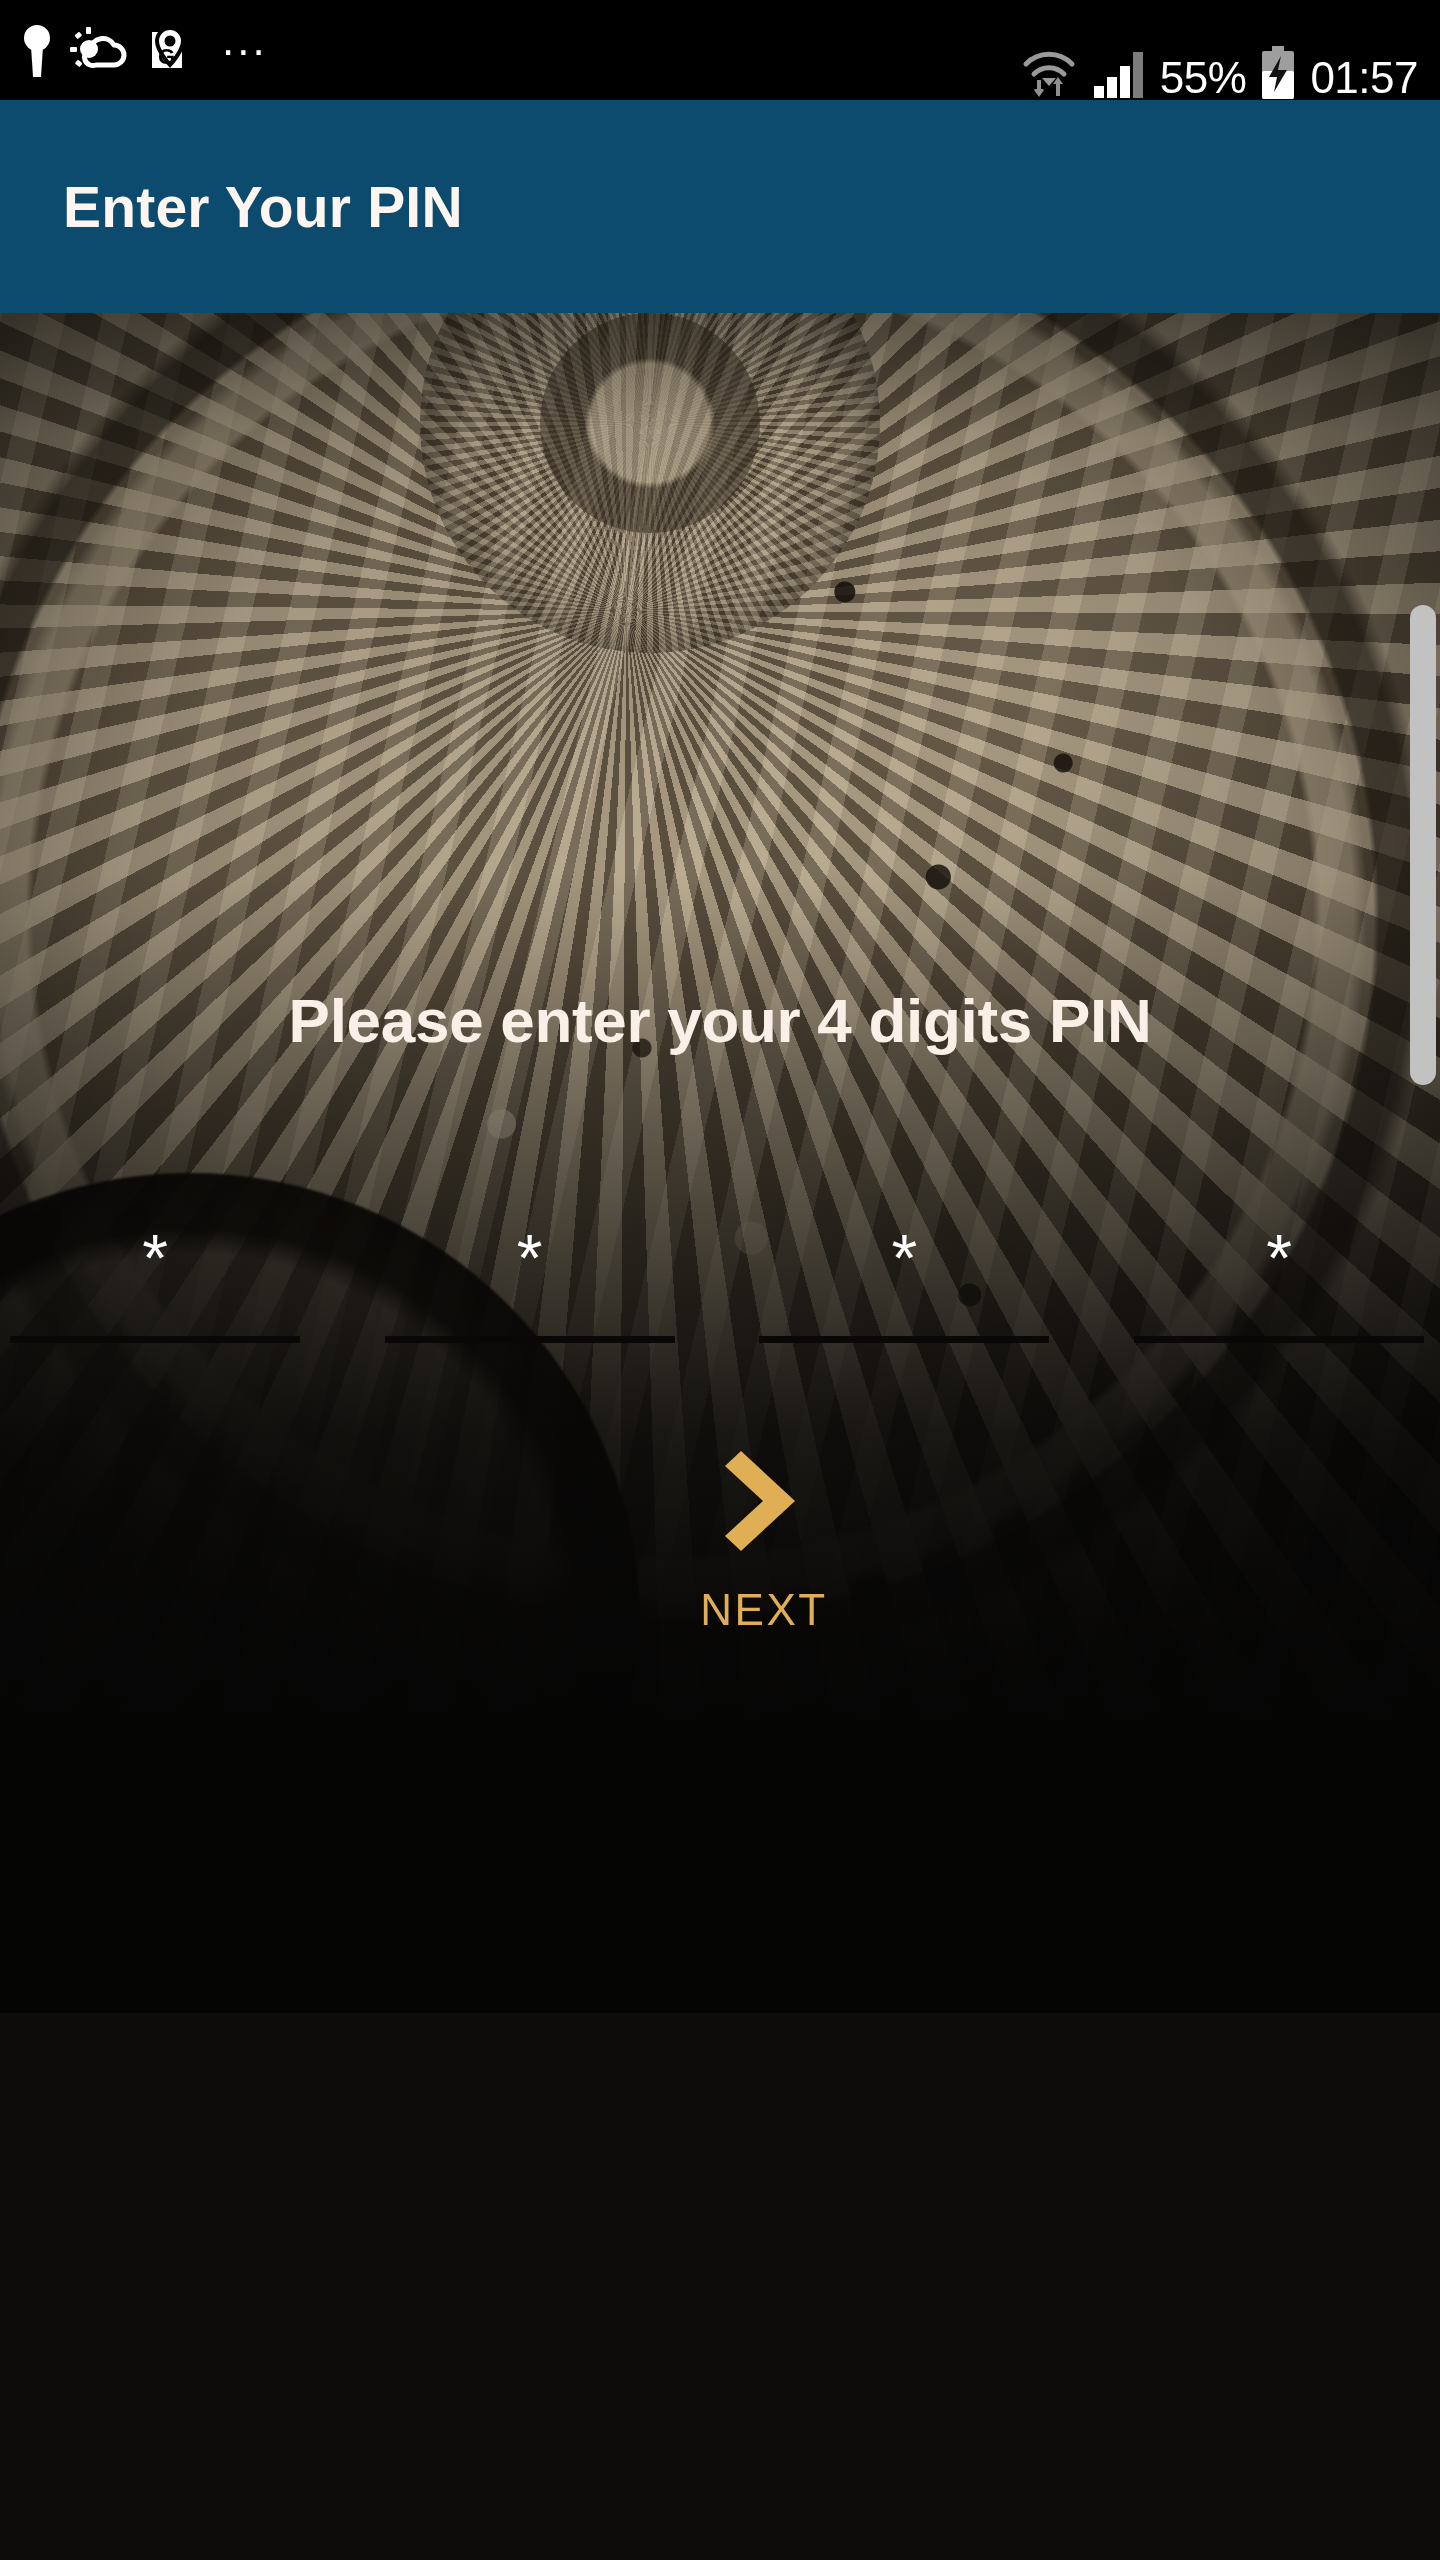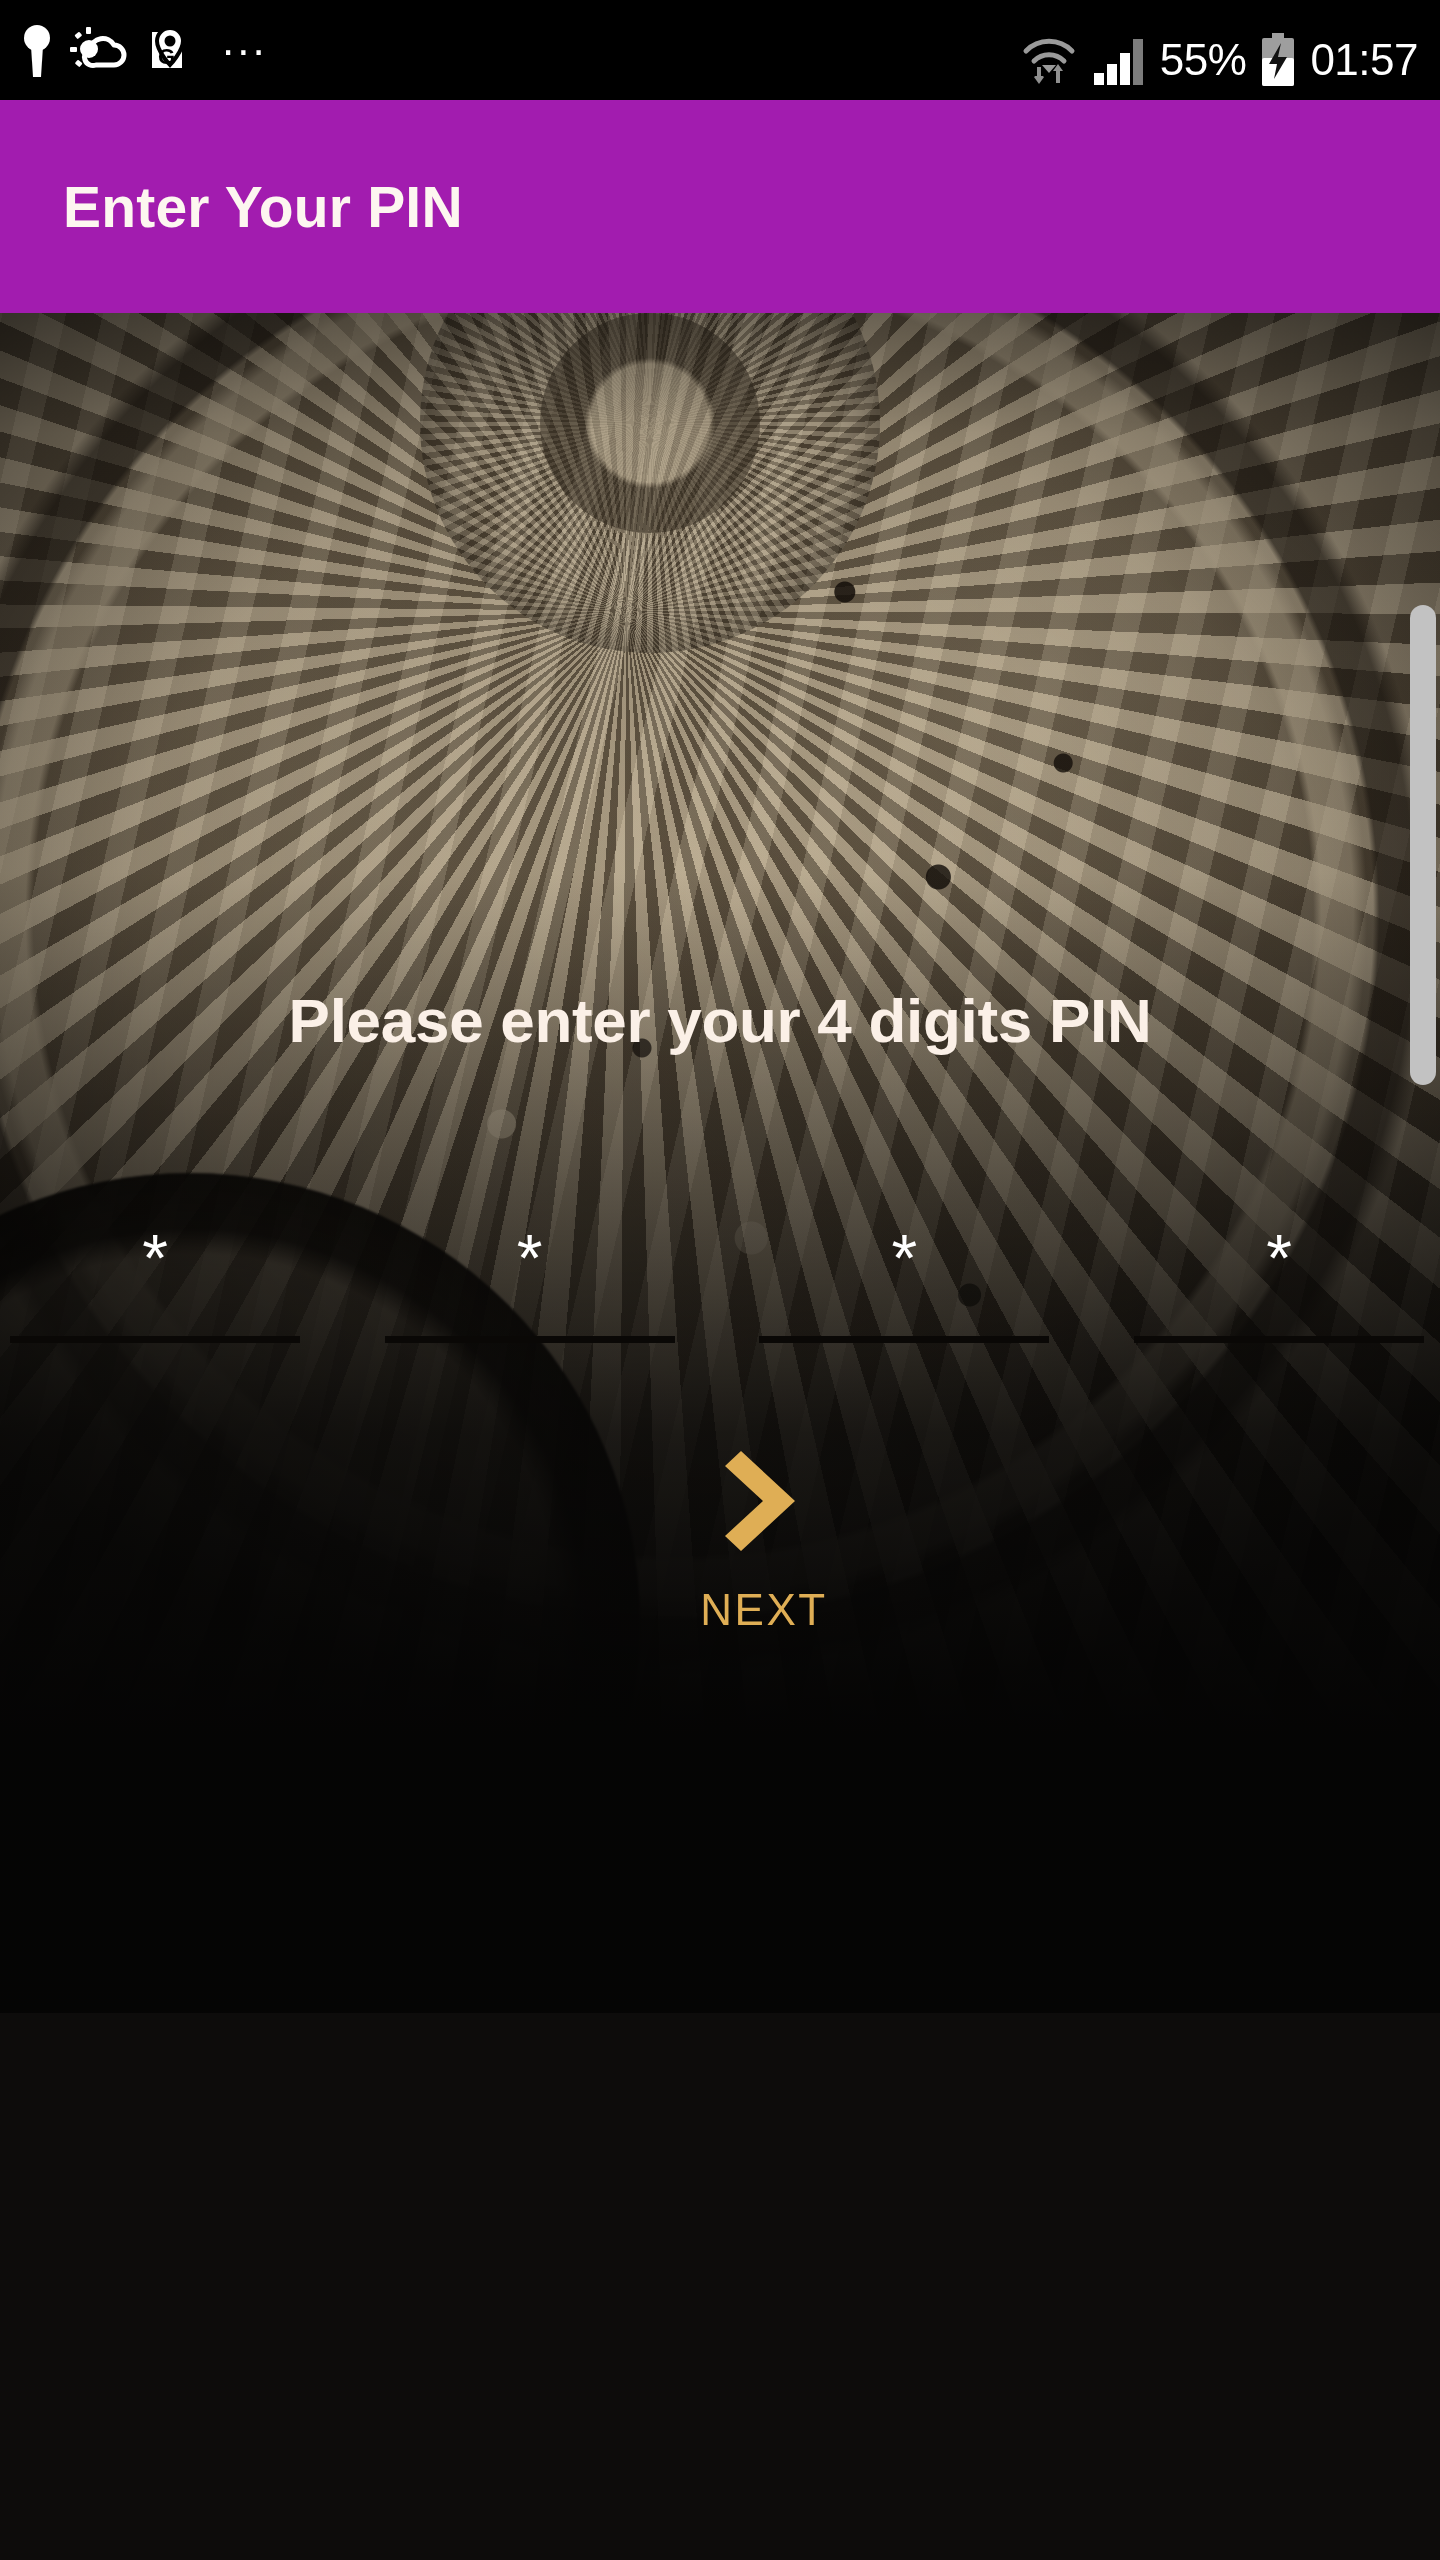--- a/index.html
+++ b/index.html
@@ -39,23 +39,22 @@
     align-items: center;
     padding-left: 22px;
     gap: 18px;
   }
   #status-right {
     position: absolute;
     right: 22px;
     top: 0;
     height: 100px;
     display: flex;
-    align-items: center;
+    align-items: flex-end;
     gap: 14px;
-    margin-top: 10px;
   }
   .sb-icon { display: block; }
   .sb-text {
     color: #fff;
     font-size: 44px;
     font-weight: 400;
     letter-spacing: -0.5px;
     line-height: 1;
   }
   #overflow-dots {
@@ -67,21 +66,21 @@
     align-self: flex-end;
     padding-bottom: 26px;
   }
 
   
   #title-bar {
     position: absolute;
     left: 0; top: 100px;
     width: 1440px;
     height: 213px;
-    background: #a21caf;
+    background: #0c4a6e;
     display: flex;
     align-items: center;
     z-index: 30;
   }
   #page-title {
     color: #fdf6f0;
     font-size: 57px;
     font-weight: bold;
     padding-left: 63px;
     letter-spacing: 0.2px;

